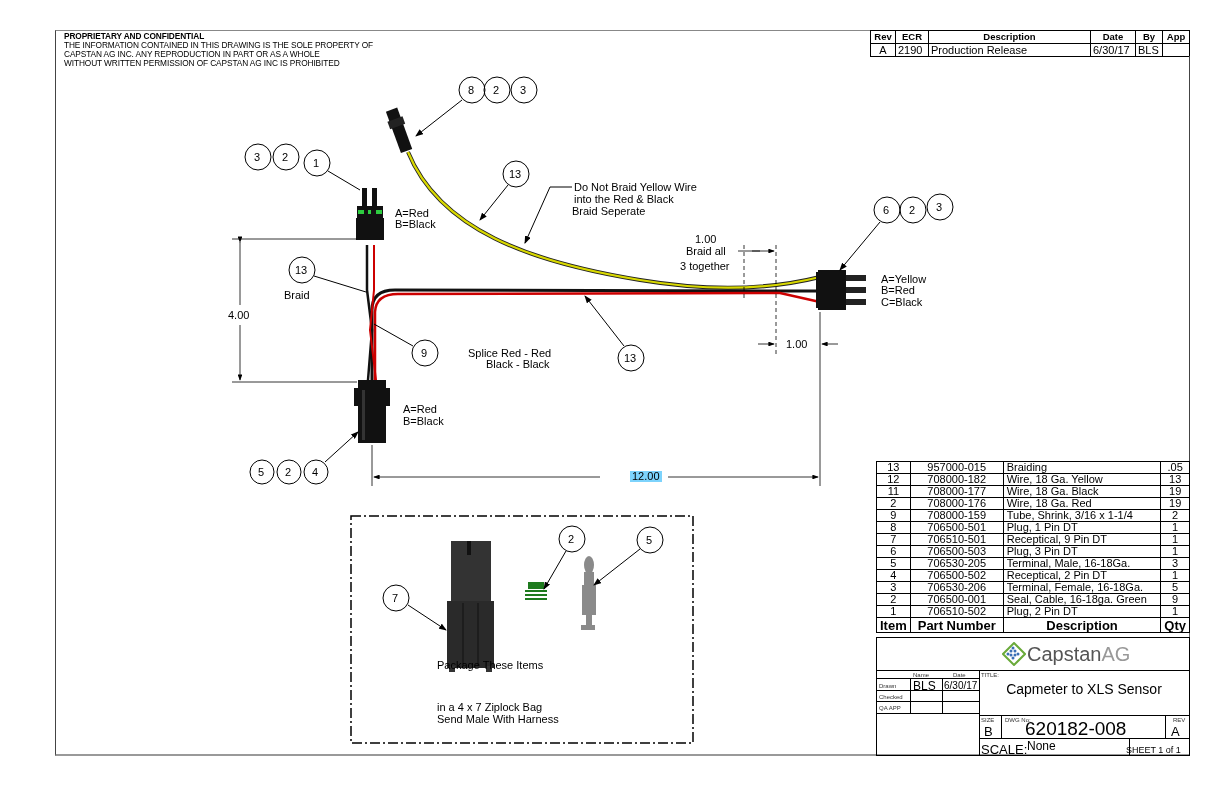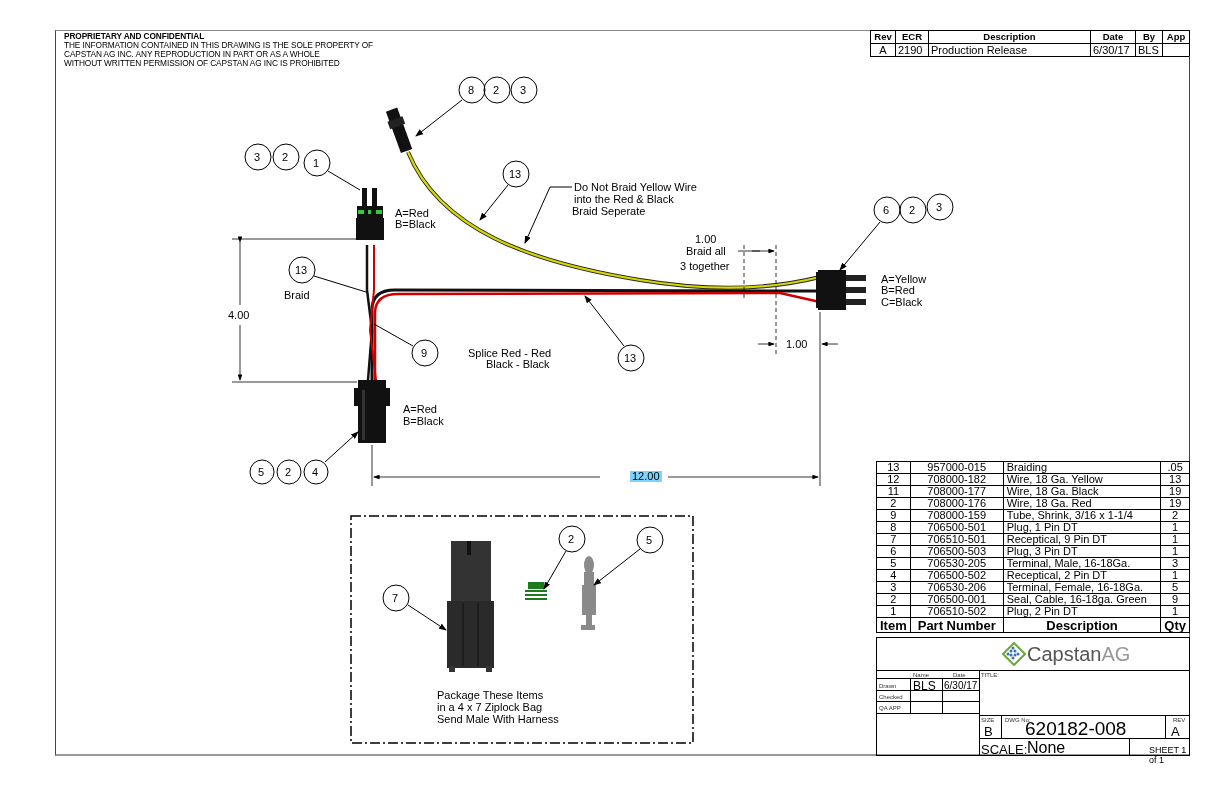--- a/index.html
+++ b/index.html
@@ -235,21 +235,21 @@
 <div class="lbl" style="left:572px;top:206px">Braid Seperate</div>
 
 <div class="lbl" style="left:284px;top:290px">Braid</div>
 <div class="lbl" style="left:468px;top:348px">Splice Red - Red</div>
 <div class="lbl" style="left:486px;top:359px">Black - Black</div>
 
 <div class="lbl" style="left:695px;top:234px">1.00</div>
 <div class="lbl" style="left:686px;top:246px">Braid all</div>
 <div class="lbl" style="left:680px;top:261px">3 together</div>
 
-<div class="lbl" style="left:437px;top:690px">Package These Items</div>
+<div class="lbl" style="left:437px;top:660px">Package These Items</div>
 <div class="lbl" style="left:437px;top:702px">in a 4 x 7 Ziplock Bag</div>
 <div class="lbl" style="left:437px;top:714px">Send Male With Harness</div>
 
 <div class="lbl" style="left:228px;top:310px;background:#fff">4.00</div>
 <div class="lbl" style="left:630px;top:471px;background:#7dd3fc;padding:0 2px">12.00</div>
 <div class="lbl" style="left:786px;top:339px">1.00</div>
 
 <table class="bom">
   <tbody id="bom-body">
       <tr>
@@ -368,31 +368,32 @@
     <div class="abs small" style="left:76px;top:2px">Date</div>
     <div class="abs small" style="left:2px;top:13px">Drawn</div>
     <div class="abs small" style="left:2px;top:24px">Checked</div>
     <div class="abs small" style="left:2px;top:35px">QA APP</div>
     <div class="abs" style="left:36px;top:9px;font-size:12px">BLS</div>
     <div class="abs" style="left:67px;top:10px;font-size:10px">6/30/17</div>
   </div>
   <div class="abs" style="left:102px;top:32px;width:1px;height:86px;background:#000"></div>
   <div class="abs small" style="left:104px;top:34px">TITLE:</div>
   <div class="abs" style="left:102px;top:42px;width:210px;text-align:center;font-size:14px;line-height:19px">
+    <div>Capmeter to XLS Sensor</div>
   </div>
 
   <div class="abs" style="left:102px;top:77px;width:210px;height:1px;background:#000"></div>
   <div class="abs" style="left:102px;top:100px;width:210px;height:1px;background:#000"></div>
   <div class="abs" style="left:124px;top:77px;width:1px;height:23px;background:#000"></div>
   <div class="abs" style="left:288px;top:77px;width:1px;height:23px;background:#000"></div>
   <div class="abs" style="left:252px;top:100px;width:1px;height:18px;background:#000"></div>
 
   <div class="abs small" style="left:104px;top:79px">SIZE</div>
   <div class="abs" style="left:107px;top:86px;font-size:13px">B</div>
   <div class="abs small" style="left:128px;top:79px">DWG No:</div>
   <div class="abs" style="left:148px;top:80px;font-size:19px">620182-008</div>
   <div class="abs small" style="left:296px;top:79px">REV</div>
   <div class="abs" style="left:294px;top:86px;font-size:13px">A</div>
 
   <div class="abs" style="left:104px;top:104px;font-size:13px">SCALE:</div>
-  <div class="abs" style="left:150px;top:101px;font-size:16px">None</div>
-  <div class="abs" style="left:272px;top:107px;font-size:9px">SHEET 1 of 1</div>
+  <div class="abs" style="left:150px;top:101px;font-size:12px">None</div>
+  <div class="abs" style="left:249px;top:107px;font-size:9px">SHEET 1 of 1</div>
 </div>
 
 </body></html>

